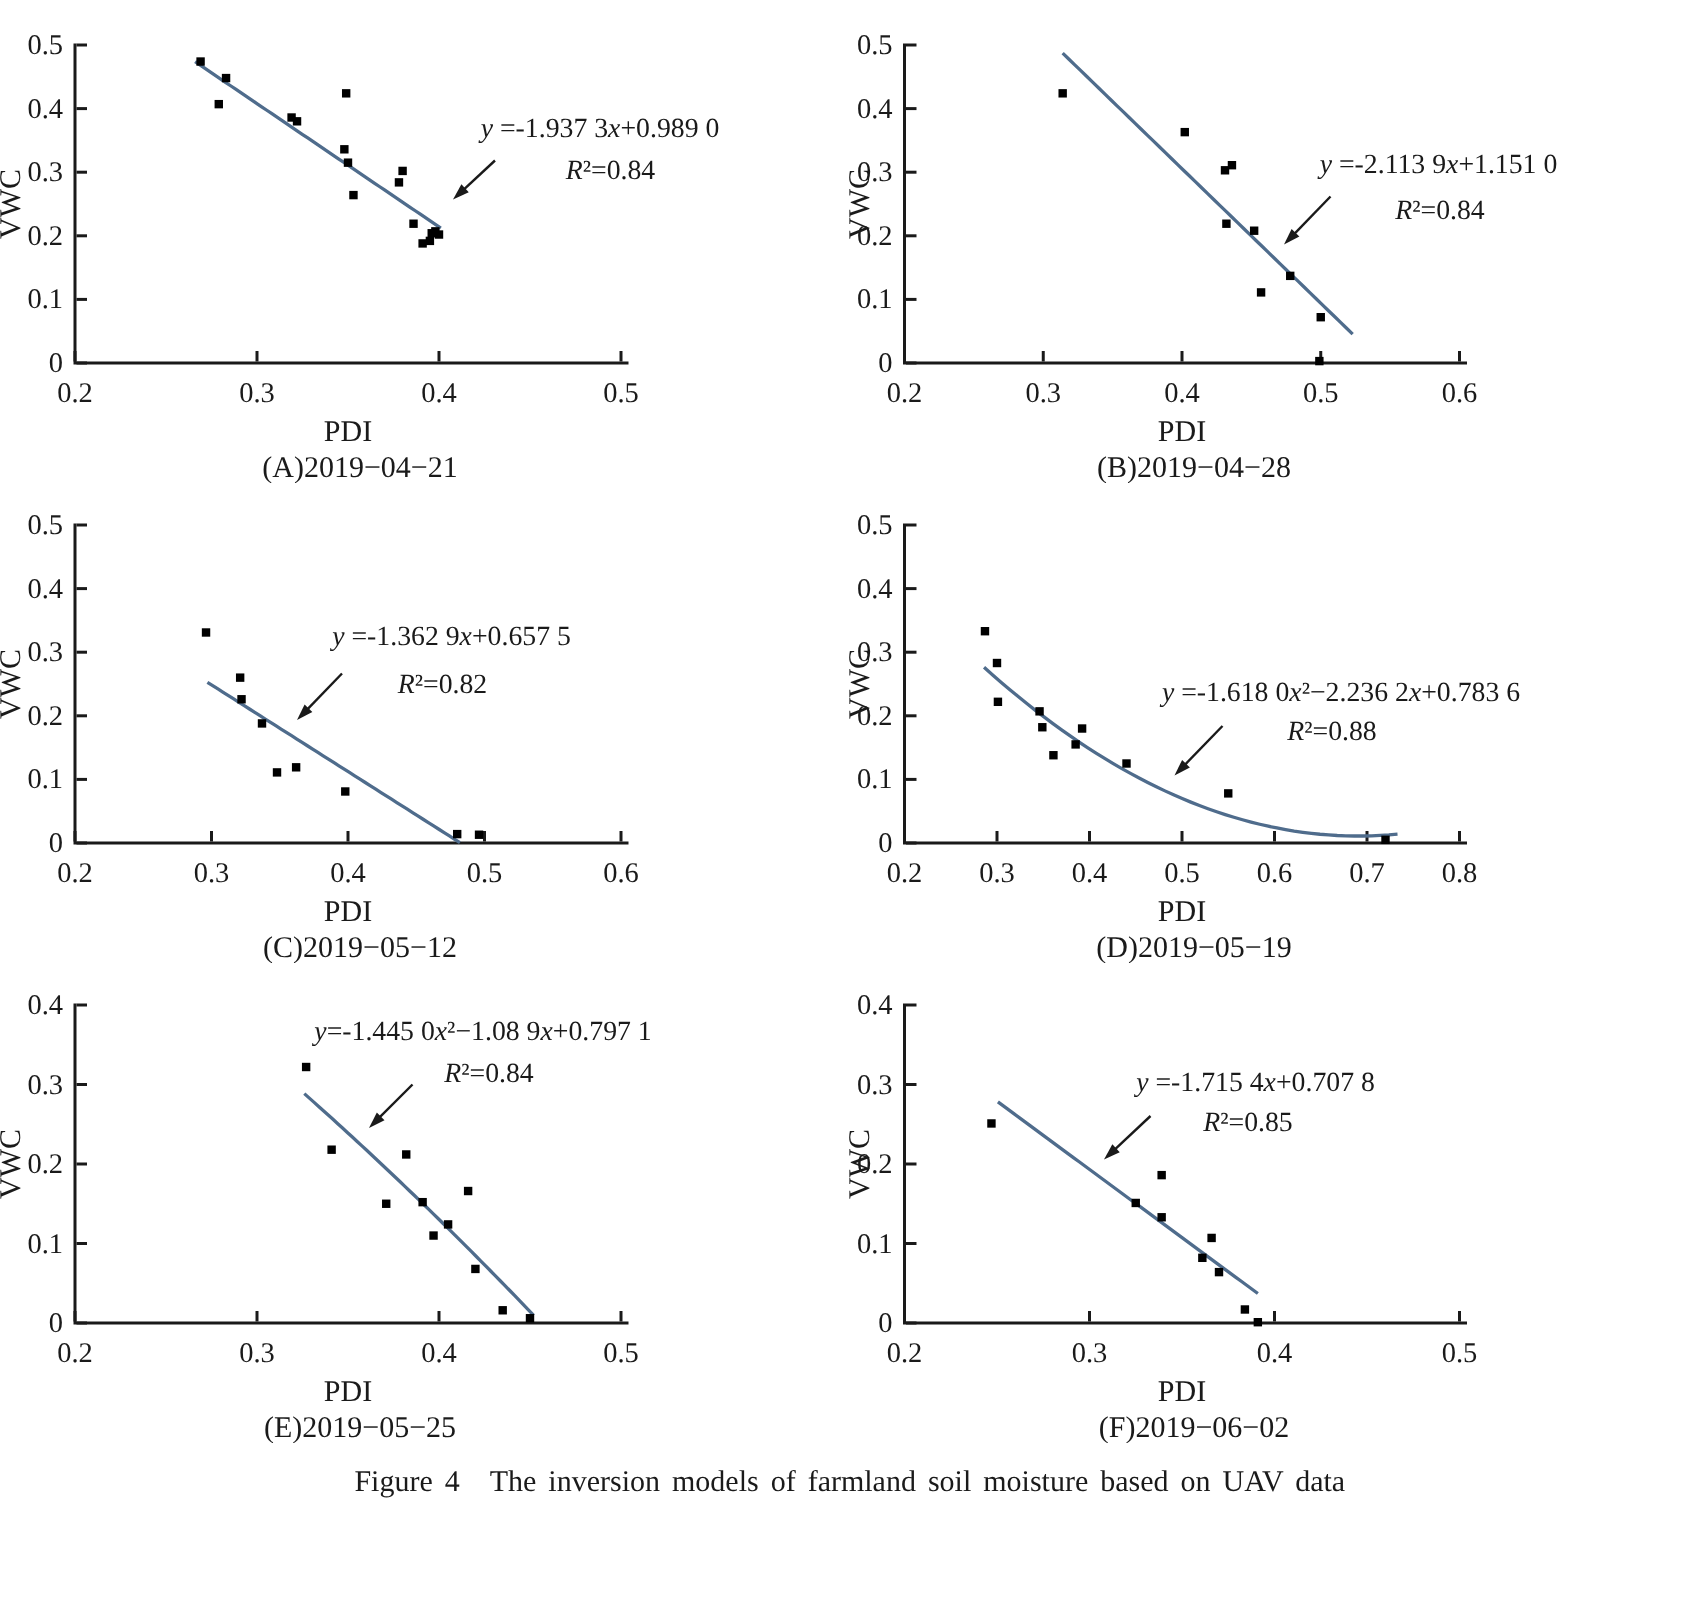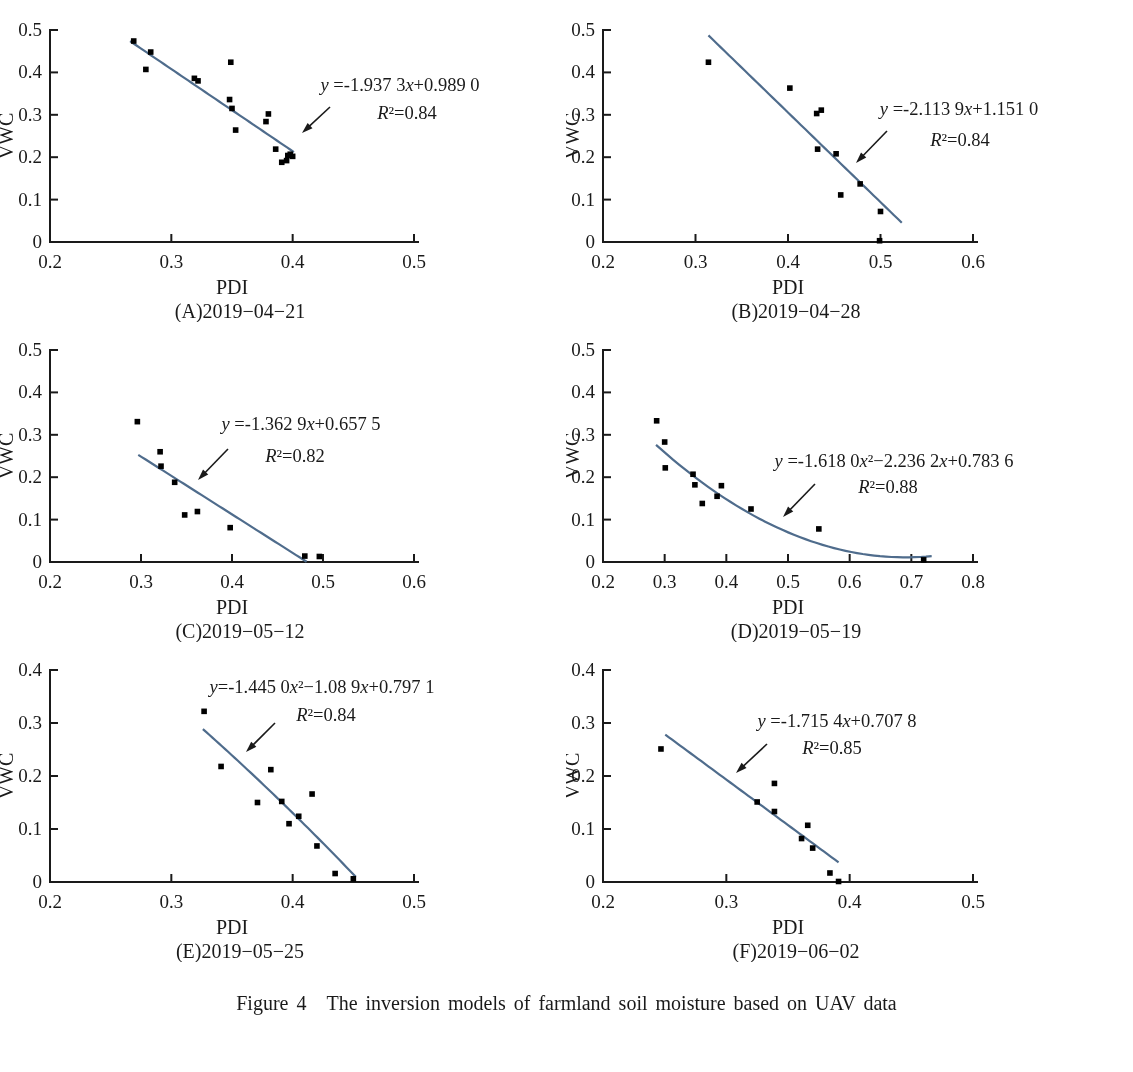--- a/index.html
+++ b/index.html
@@ -12,21 +12,21 @@
     grid-template-columns:566px 567px;
     grid-template-rows:repeat(3,320px);
     padding-top:2px;
   }
   .chart{position:relative;}
   .chart svg{display:block;}
   .cap-zh{
     text-align:center;margin-top:16px;font-size:21px;letter-spacing:1px;
   }
   .cap-en{
-    text-align:center;margin-top:28px;font-size:20px;word-spacing:3px;
+    text-align:center;margin-top:12px;font-size:20px;word-spacing:3px;
   }
 </style>
 </head>
 <body>
 
 <div class="page">
   <div class="grid">
     <div class="chart">
         <svg viewBox="0 0 566 320" width="566" height="320">
           <path d="M 50 27 L 50 240 L 419 240" fill="none" stroke="#1a1a1a" stroke-width="2"></path>

